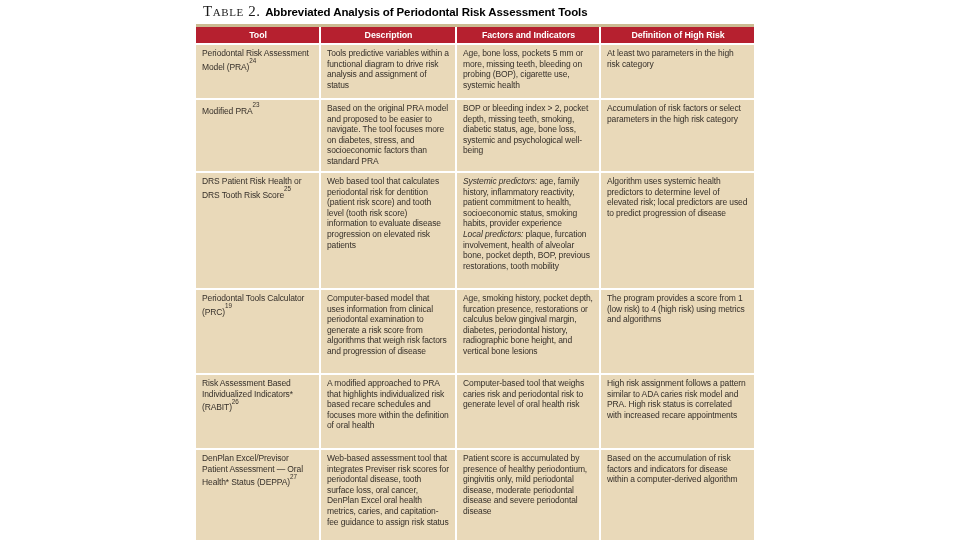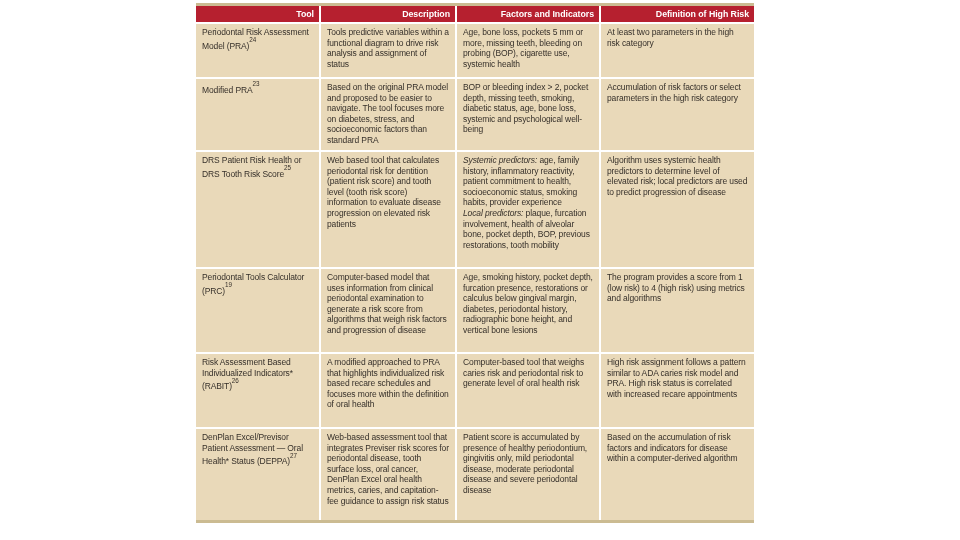--- a/index.html
+++ b/index.html
@@ -14,21 +14,21 @@
     font-family:"Liberation Serif",serif;
     font-variant:small-caps;font-size:15px;letter-spacing:0.6px;color:#1a1a1a;
   }
   .title-text{font-weight:bold;font-size:11.5px;color:#000;letter-spacing:-0.1px;}
   table{
     border-collapse:collapse;table-layout:fixed;width:558px;
     border-top:3px solid #cbbb92;border-bottom:3px solid #cbbb92;
   }
   th{
     background:#b6202f;color:#ffffff;
-    font-size:8.8px;font-weight:bold;text-align:right;
+    font-size:8.8px;font-weight:bold;text-align:center;
     padding:3px 5px 3px 6px;height:10px;letter-spacing:-0.05px;
   }
   td{
     background:#e9d9b9;vertical-align:top;
     font-size:8.5px;line-height:10.6px;color:#36302a;
     padding:3px 6px 4px 6px;letter-spacing:-0.12px;
   }
   th,td{border-right:2px solid #ffffff;}
   th:last-child,td:last-child{border-right:none;}
   tr{border-bottom:2px solid #ffffff;}
@@ -41,20 +41,24 @@
   tbody tr:nth-child(6) td{height:84px;}
   sup{font-size:6.3px;position:relative;top:-2.6px;letter-spacing:0;}
   .fgroup{display:block;}
   .ital{font-style:italic;text-align:right;}
 </style>
 </head>
 <body>
 
 <div class="page">
 
+  <div class="title">
+    <span class="title-label">Table 2.</span>
+    <span class="title-text">Abbreviated Analysis of Periodontal Risk Assessment Tools</span>
+  </div>
 
   <table>
     <colgroup>
       <col style="width:124px">
         <col style="width:136px">
         <col style="width:144px">
         <col style="width:154px">
     </colgroup>
     <thead>
       <tr>

